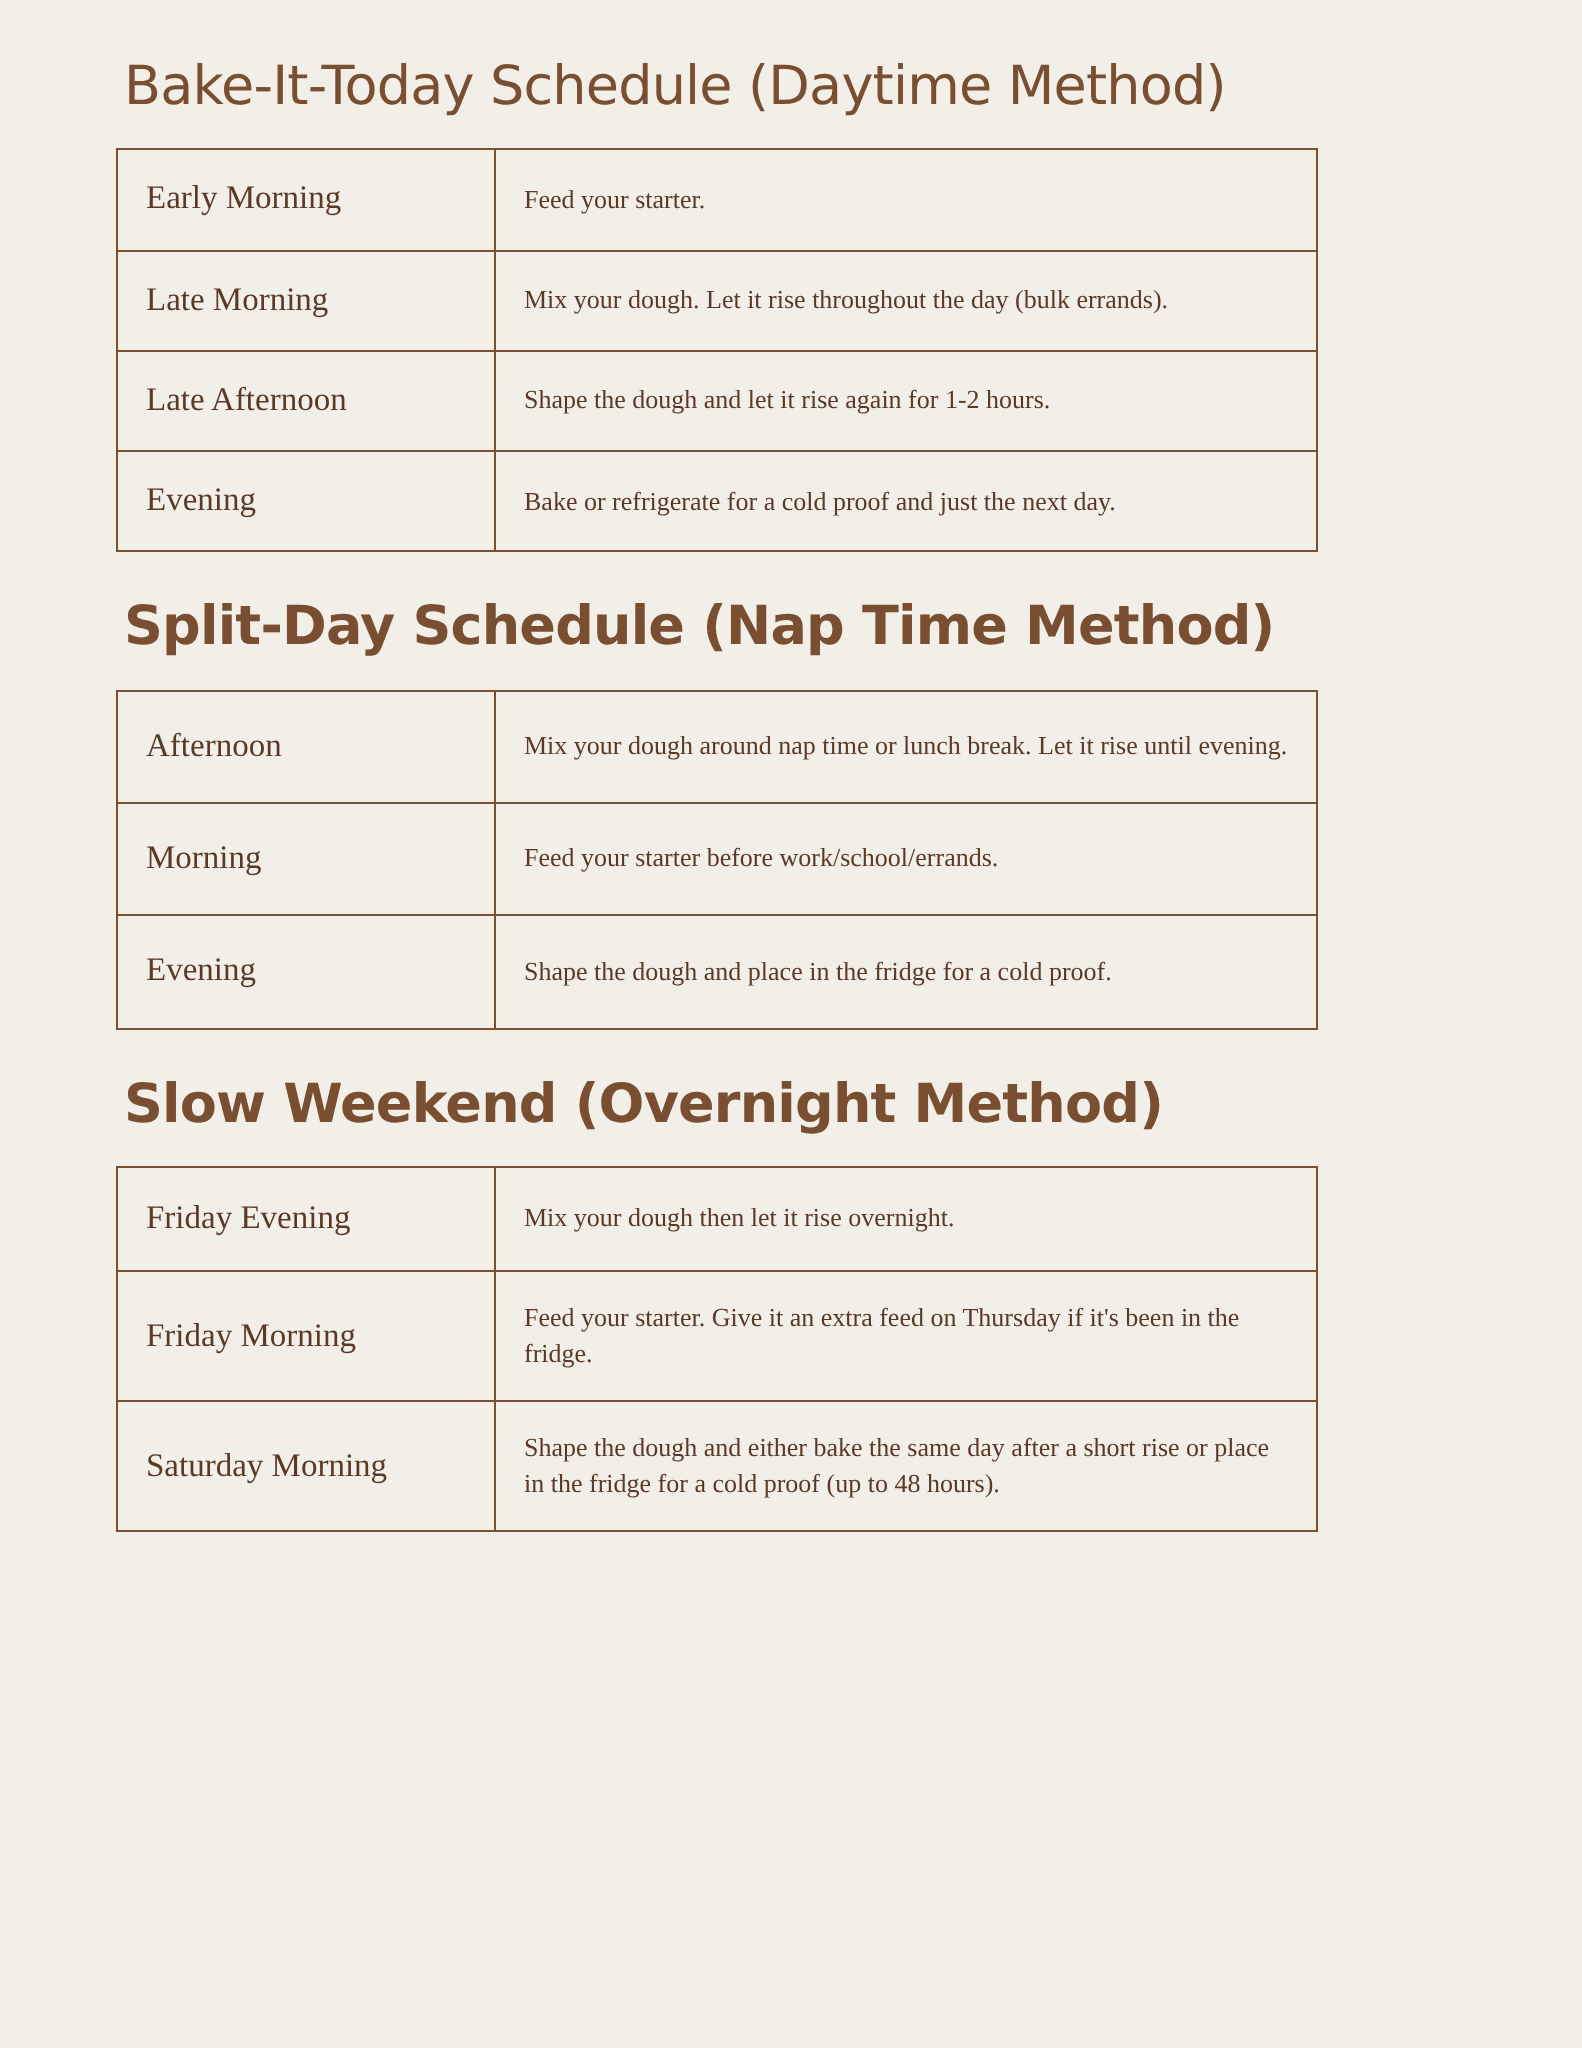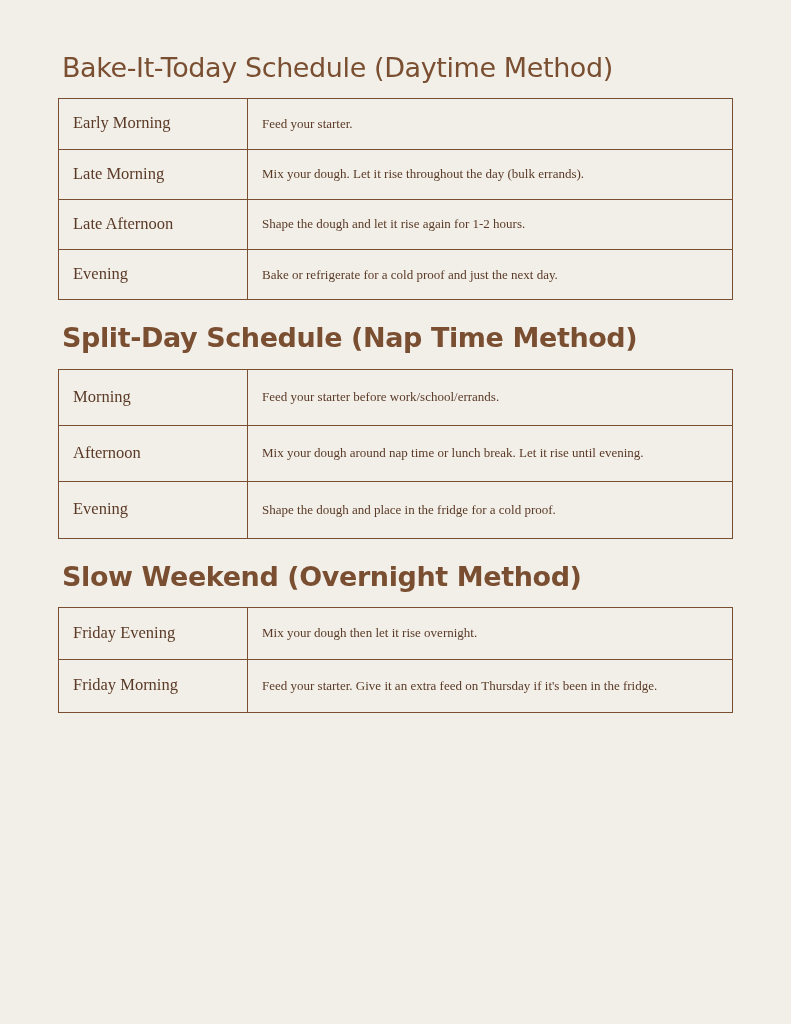--- a/index.html
+++ b/index.html
@@ -11,41 +11,41 @@
     height: 1024px;
     background: #f2efe9;
     font-family: "Liberation Serif", serif;
     color: #6b4a31;
     overflow: hidden;
   }
   .page {
     box-sizing: border-box;
     width: 791px;
     height: 1024px;
-    padding: 52px 58px 20px 58px;
+    padding: 28px 58px 20px 58px;
   }
   .section {
     margin-bottom: 22px;
   }
   .section-title {
     font-family: "DejaVu Sans", sans-serif;
     font-size: 27px;
     font-weight: 400;
     letter-spacing: -0.4px;
     color: #7a4f31;
     margin: 0 0 14px 4px;
     line-height: 1.2;
   }
   .section + .section .section-title {
     margin-top: 4px;
     font-weight: bold;
   }
   table.schedule {
     border-collapse: collapse;
-    width: 675px;
+    width: 601px;
     table-layout: fixed;
     background: transparent;
   }
   table.schedule td {
     border: 1.5px solid #7a4f31;
     padding: 13px 14px 14px 14px;
     font-size: 16.5px;
     line-height: 1.35;
     vertical-align: middle;
     color: #5a3a26;
@@ -88,26 +88,26 @@
         </tr>
       </tbody>
     </table>
   </div>
 
   <div class="section s2">
     <h2 class="section-title">Split-Day Schedule (Nap Time Method)</h2>
     <table class="schedule">
       <tbody>
         <tr>
+          <td class="time">Afternoon</td>
+          <td class="detail">Mix your dough around nap time or lunch break. Let it rise until evening.</td>
+        </tr>
+        <tr>
           <td class="time">Morning</td>
           <td class="detail">Feed your starter before work/school/errands.</td>
-        </tr>
-        <tr>
-          <td class="time">Afternoon</td>
-          <td class="detail">Mix your dough around nap time or lunch break. Let it rise until evening.</td>
         </tr>
         <tr>
           <td class="time">Evening</td>
           <td class="detail">Shape the dough and place in the fridge for a cold proof.</td>
         </tr>
       </tbody>
     </table>
   </div>
 
   <div class="section s3">
@@ -115,17 +115,21 @@
     <table class="schedule">
       <tbody>
         <tr>
           <td class="time">Friday Evening</td>
           <td class="detail">Mix your dough then let it rise overnight.</td>
         </tr>
         <tr>
           <td class="time">Friday Morning</td>
           <td class="detail">Feed your starter. Give it an extra feed on Thursday if it's been in the fridge.</td>
         </tr>
+        <tr>
+          <td class="time">Saturday Morning</td>
+          <td class="detail">Shape the dough and either bake the same day after a short rise or place in the fridge for a cold proof (up to 48 hours).</td>
+        </tr>
       </tbody>
     </table>
   </div>
 
 </div>
 
 </body></html>

